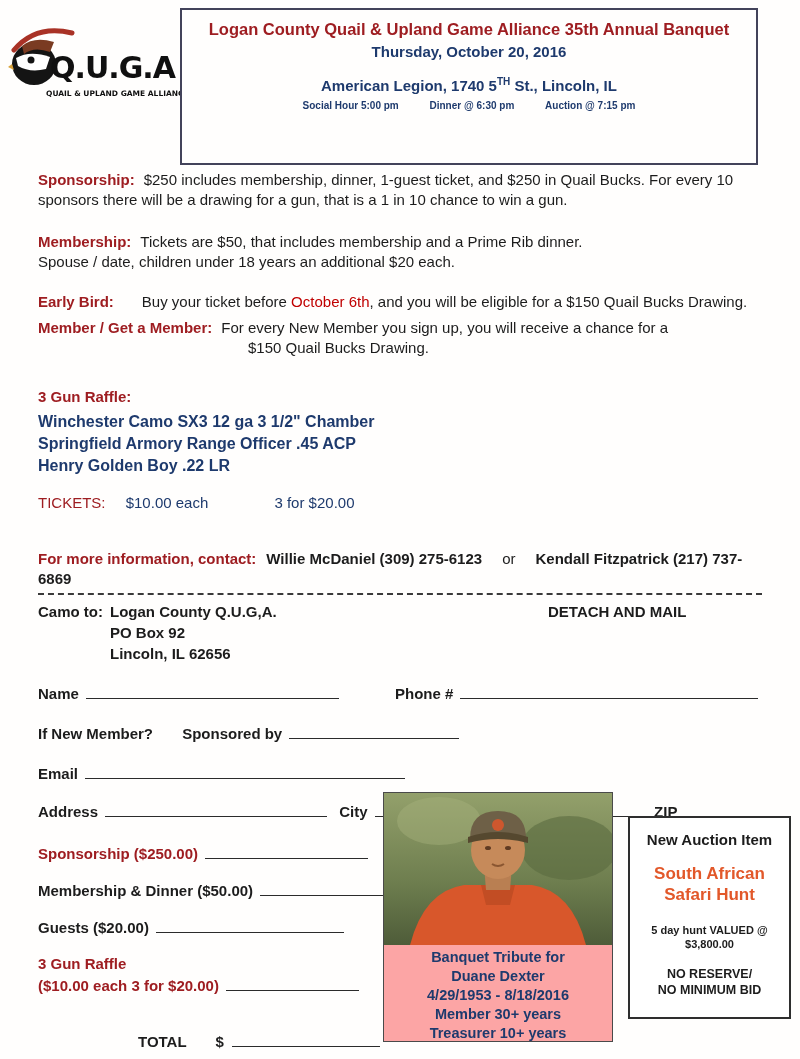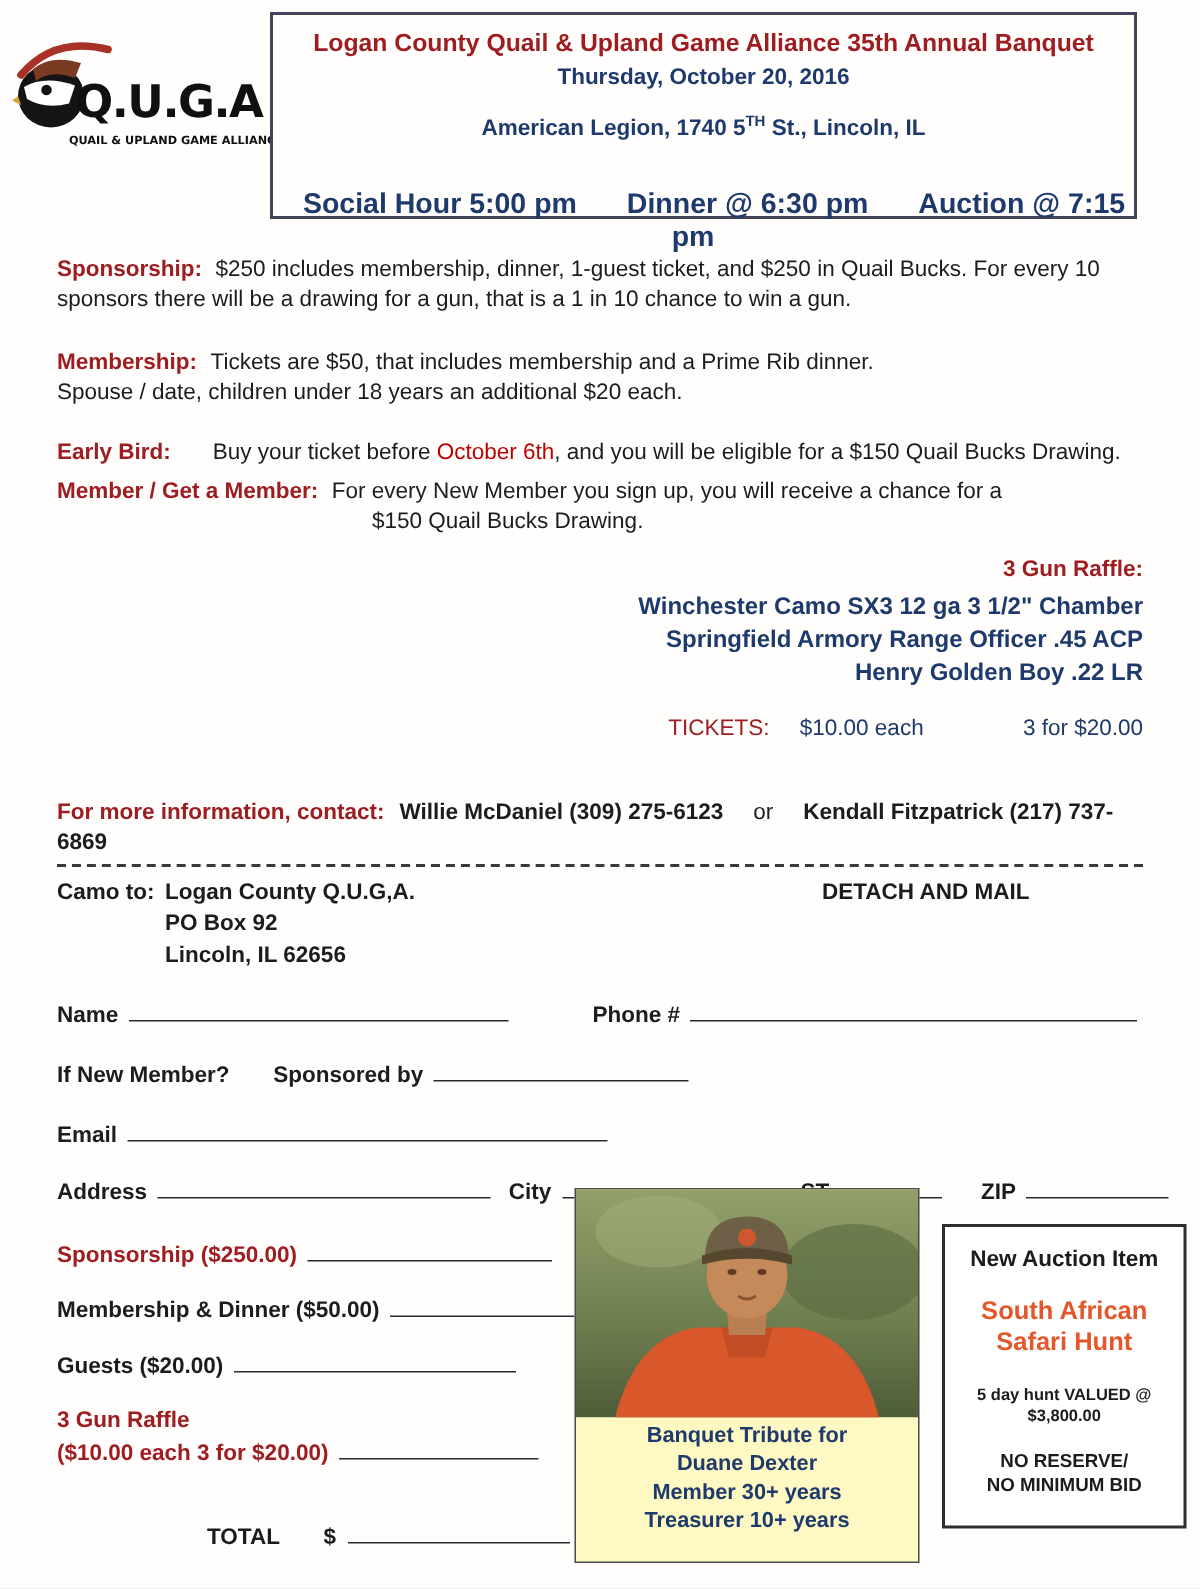--- a/index.html
+++ b/index.html
@@ -9,41 +9,41 @@
     overflow:hidden;margin:0 auto;
   }
   .maroon{color:var(--maroon,#9e1d21);}
   .navy{color:var(--navy,#1e3a6d);}
   .red{color:var(--red,#c00000);}
 
   
   .top{position:relative;height:158px;}
   .logo{position:absolute;left:8px;top:24px;width:172px;}
   .header-box{
-    position:absolute;left:180px;top:8px;width:578px;height:138px;
+    position:absolute;left:180px;top:8px;width:578px;height:157px;
     border:2px solid #43435a;box-sizing:border-box;text-align:center;padding-top:10px;
   }
   .ev-title{font-size:16.5px;font-weight:700;color:var(--maroon,#9e1d21);}
   .ev-date{font-size:15px;font-weight:700;color:var(--navy,#1e3a6d);margin-top:4px;}
   .ev-loc{font-size:15px;font-weight:700;color:var(--navy,#1e3a6d);margin-top:16px;}
   .ev-loc sup{font-size:10px;}
-  .ev-times{font-size:19px;font-weight:700;color:var(--navy,#1e3a6d);margin-top:32px;}
+  .ev-times{font-size:10px;font-weight:700;color:var(--navy,#1e3a6d);margin-top:6px;}
   .ev-times span{margin:0 14px;}
 
   
   .body{padding:0 38px;line-height:20px;}
   .para .label{font-weight:700;margin-right:9px;}
   .p-spons{margin:12px 0 0 0;}
   .p-memb{margin:22px 0 0 0;}
   .p-early{margin:20px 0 0 0;}
   .p-early .label{margin-right:28px;}
   .p-mgm{margin:6px 0 0 0;}
   .mgm-line2{display:inline-block;margin-left:210px;}
 
-  .raffle{text-align:right;margin-top:12px;}
+  .raffle{text-align:left;margin-top:29px;}
   .raffle-title{font-weight:700;font-size:15px;color:var(--maroon,#9e1d21);margin-bottom:4px;}
   .gun{font-weight:700;font-size:16px;line-height:22px;color:var(--navy,#1e3a6d);}
   .tickets{margin-top:16px;font-weight:400;}
   .tickets .t-price{margin-left:16px;}
   .tickets .t-deal{margin-left:62px;}
 
   .contact{margin-top:36px;font-weight:700;}
   .contact .label{color:var(--maroon,#9e1d21);margin-right:10px;}
   .contact .conj{margin:0 20px;font-weight:400;}
 
@@ -62,21 +62,21 @@
   .r-spons{margin-top:22px;}
   .r-memb,.r-guest{margin-top:17px;}
   .r-raffle{margin-top:16px;margin-bottom:0;}
   .r-rprice{margin-top:2px;}
   .r-total{margin-top:36px;margin-left:100px;}
   .r-total .cur{font-weight:700;margin:0 8px 0 22px;}
 
   
   .photo-box{
     position:absolute;left:383px;top:792px;width:230px;height:250px;
-    border:1px solid #4a4a4a;box-sizing:border-box;background:#fef9c3;
+    border:1px solid #4a4a4a;box-sizing:border-box;background:#fca5a5;
   }
   .photo-box svg{display:block;}
   .tribute{
     text-align:center;color:var(--navy,#1e3a6d);font-weight:700;
     font-size:14.5px;line-height:19px;padding-top:3px;
   }
 
   
   .auction-box{
     position:absolute;left:628px;top:816px;width:163px;height:203px;
@@ -236,20 +236,21 @@
       <path d="M86,46 Q86,18 114,18 Q142,18 142,46 L86,46 Z" fill="#6e6047"></path>
       <path d="M84,44 Q114,34 144,44 L144,50 Q114,42 84,50 Z" fill="#55482f"></path>
       <circle cx="114" cy="32" r="6" fill="#d8572b" opacity="0.9"></circle>
       <ellipse cx="104" cy="55" rx="3" ry="2" fill="#5f3a22"></ellipse>
       <ellipse cx="124" cy="55" rx="3" ry="2" fill="#5f3a22"></ellipse>
       <path d="M108,71 Q114,75 120,71" stroke="#8a5631" stroke-width="2" fill="none"></path>
     </svg>
     <div class="tribute">
       <div>Banquet Tribute for</div>
       <div>Duane Dexter</div>
+      <div>4/29/1953 - 8/18/2016</div>
       <div>Member 30+ years</div>
       <div>Treasurer 10+ years</div>
     </div>
   </div>
 
   <div class="auction-box">
     <div class="au-title">New Auction Item</div>
     <div class="au-item">
       <div>South African</div>
       <div>Safari Hunt</div>

